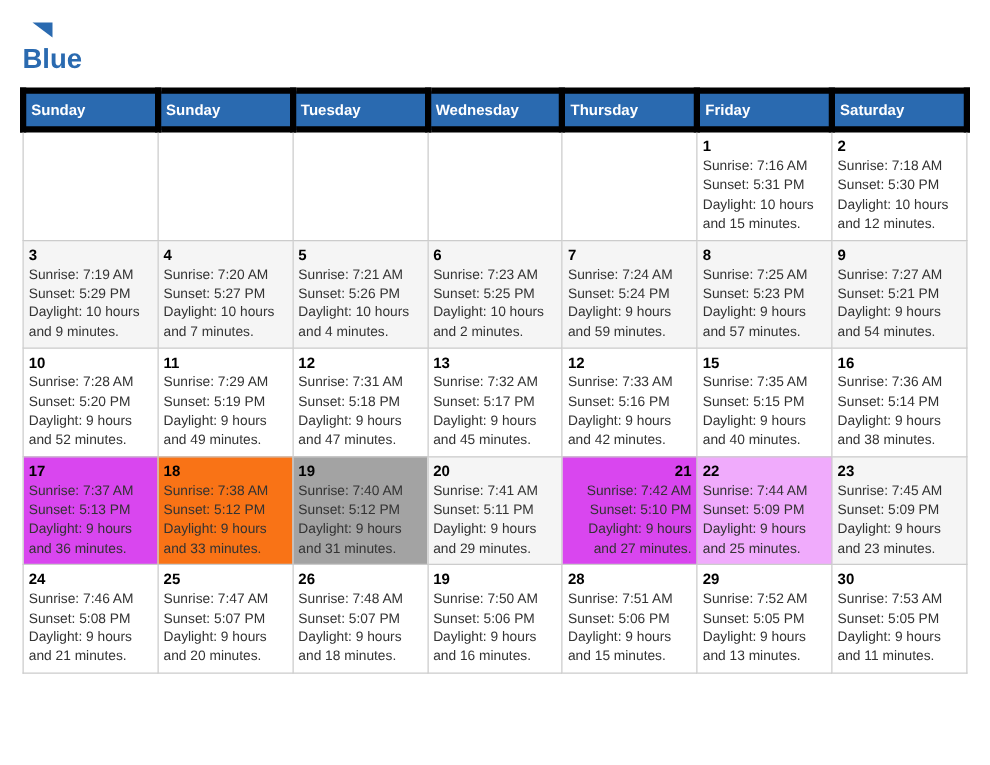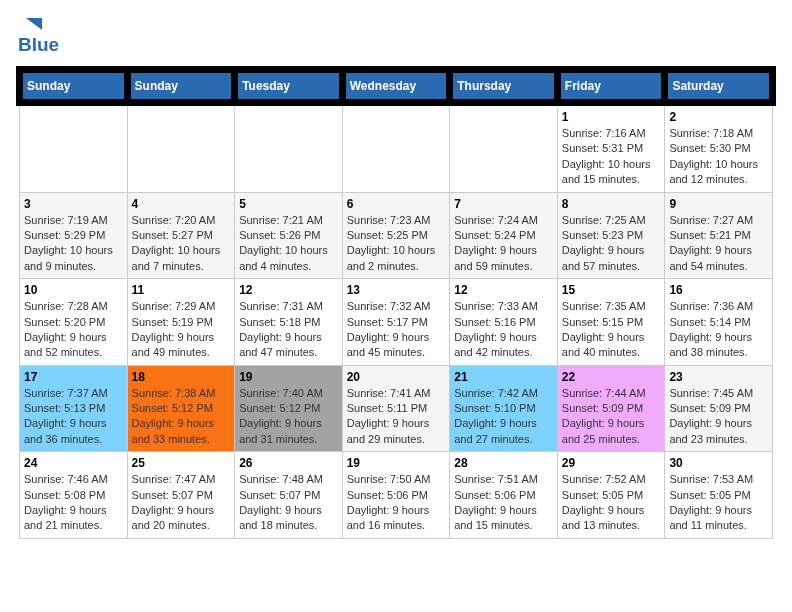--- a/index.html
+++ b/index.html
@@ -41,21 +41,21 @@
       width: 100%;
       border-collapse: collapse;
       font-size: 11px;
     }
     .calendar th {
       background-color: #2a6ab0;
       color: #fff;
       padding: 6px 4px;
       text-align: left;
       font-size: 12px;
-      border: 7px solid #000000;
+      border: 5px solid #000000;
     }
     .calendar td {
       border: 1px solid #ccc;
       vertical-align: top;
       padding: 4px;
       width: calc(100% / 7);
       min-height: 80px;
       background: #fff;
     }
     .calendar tr:nth-child(even) td {
@@ -77,21 +77,21 @@
 <body>
 
 <div class="header-area">
   <div class="logo">
     <div class="logo-line">
       <svg width="28" height="22" viewBox="0 0 28 22">
         <polygon points="10,2 26,2 26,14" fill="#2a6ab0"></polygon>
       </svg>
     </div>
     <div style="margin-top:-4px;margin-left:2px;">
-      <span style="font-size:19px;font-weight:bold;color:#2a6ab0;">Blue</span>
+      <span style="font-size:22px;font-weight:bold;color:#2a6ab0;">Blue</span>
     </div>
   </div>
   <div class="title-area">
     <div class="month-title"></div>
     <div class="location-title"></div>
   </div>
 </div>
 
 <table class="calendar">
   <thead>
@@ -175,37 +175,37 @@
         <td>
           <span class="day-num">15</span>
           <div class="day-info">Sunrise: 7:35 AM<br>Sunset: 5:15 PM<br>Daylight: 9 hours and 40 minutes.</div>
         </td>
         <td>
           <span class="day-num">16</span>
           <div class="day-info">Sunrise: 7:36 AM<br>Sunset: 5:14 PM<br>Daylight: 9 hours and 38 minutes.</div>
         </td>
       </tr>
       <tr>
-        <td style="background: #7dd3fc;">
+        <td style="background: #d946ef;">
           <span class="day-num">17</span>
           <div class="day-info">Sunrise: 7:37 AM<br>Sunset: 5:13 PM<br>Daylight: 9 hours and 36 minutes.</div>
         </td>
         <td style="background: #f97316;">
           <span class="day-num">18</span>
           <div class="day-info">Sunrise: 7:38 AM<br>Sunset: 5:12 PM<br>Daylight: 9 hours and 33 minutes.</div>
         </td>
         <td style="background: #a3a3a3;">
           <span class="day-num">19</span>
           <div class="day-info">Sunrise: 7:40 AM<br>Sunset: 5:12 PM<br>Daylight: 9 hours and 31 minutes.</div>
         </td>
         <td style="background: rgb(245, 245, 245); margin-top: 20px;">
           <span class="day-num">20</span>
           <div class="day-info">Sunrise: 7:41 AM<br>Sunset: 5:11 PM<br>Daylight: 9 hours and 29 minutes.</div>
         </td>
-        <td style="background: #7dd3fc;">
+        <td style="background: #d946ef; text-align: right;">
           <span class="day-num">21</span>
           <div class="day-info">Sunrise: 7:42 AM<br>Sunset: 5:10 PM<br>Daylight: 9 hours and 27 minutes.</div>
         </td>
         <td style="background: #f0abfc;">
           <span class="day-num">22</span>
           <div class="day-info">Sunrise: 7:44 AM<br>Sunset: 5:09 PM<br>Daylight: 9 hours and 25 minutes.</div>
         </td>
         <td style="background: rgb(245, 245, 245);">
           <span class="day-num">23</span>
           <div class="day-info">Sunrise: 7:45 AM<br>Sunset: 5:09 PM<br>Daylight: 9 hours and 23 minutes.</div>

